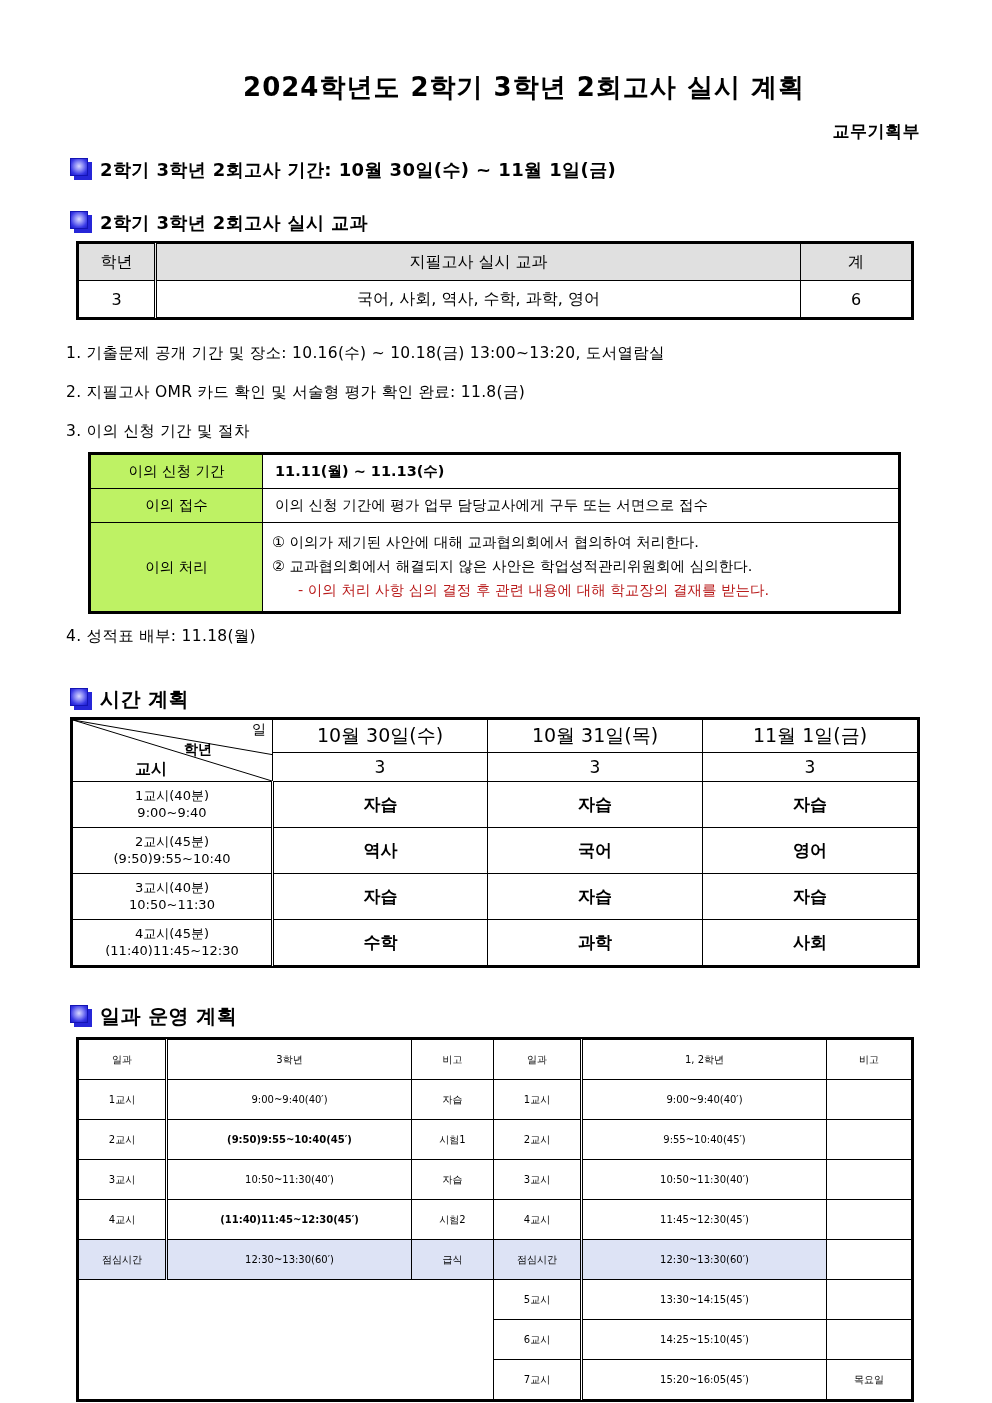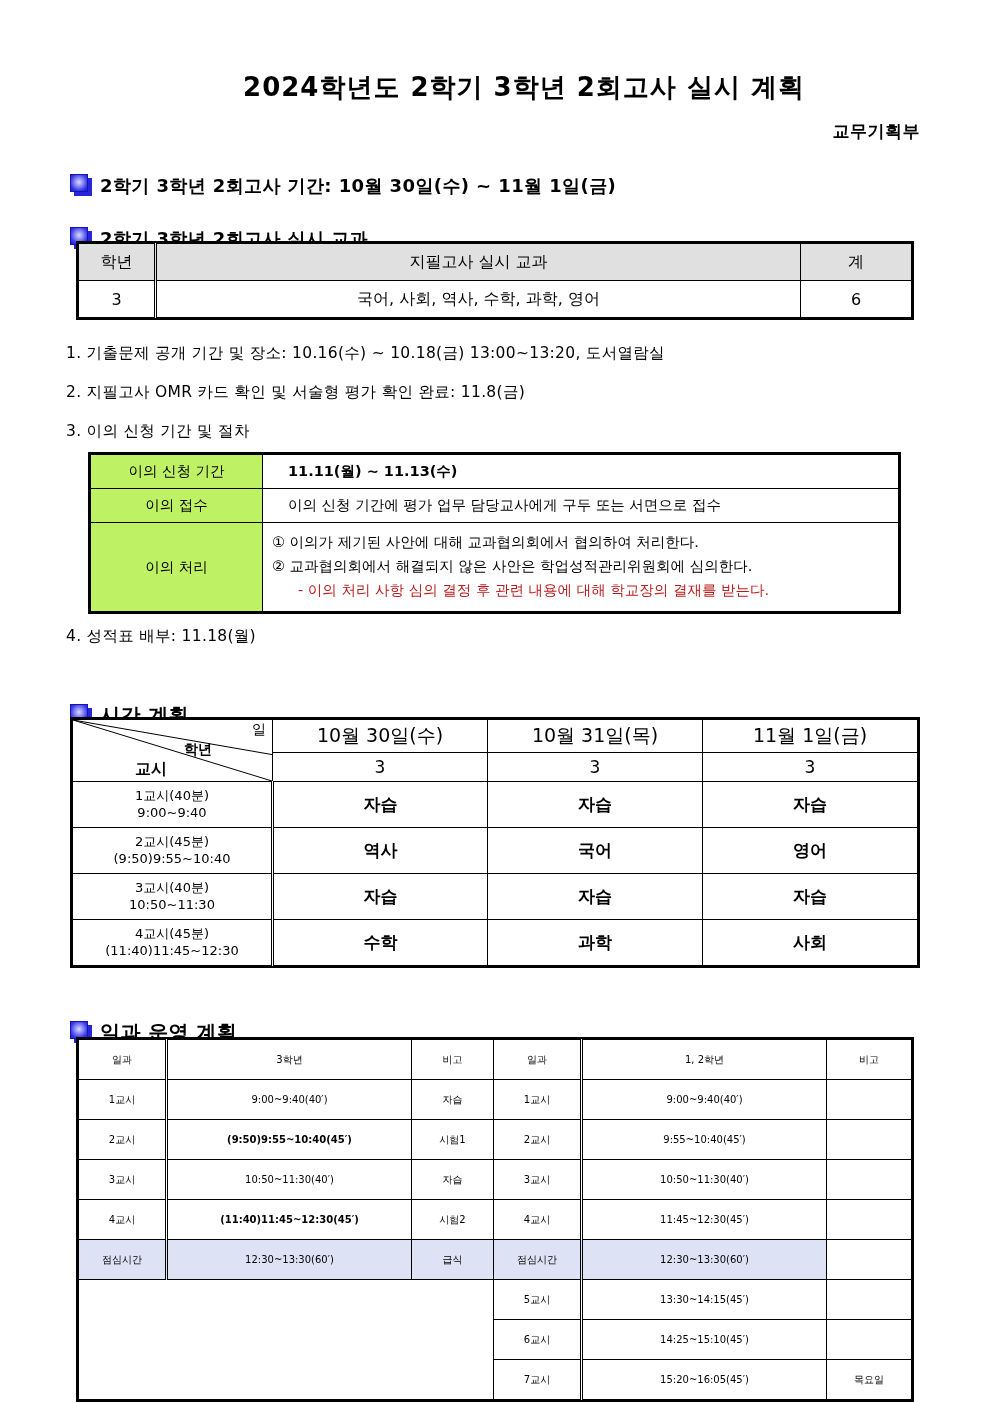--- a/index.html
+++ b/index.html
@@ -69,21 +69,20 @@
     box-sizing: border-box;
   }
 
   .heading {
     position: absolute;
     left: 70px;
     font-size: 18px;
     font-weight: bold;
     letter-spacing: 0.4px;
     white-space: nowrap;
-    margin-top: 16px;
   }
   .heading.big {
     font-size: 20px;
   }
 
   .numline {
     position: absolute;
     left: 66px;
     font-size: 15.5px;
     letter-spacing: 0.3px;
@@ -111,21 +110,21 @@
   
   #tbl-subject { left: 78px; top: 243px; width: 833px; }
   #tbl-subject td { font-size: 16px; height: 36px; }
   #tbl-subject tr.hdr td { background: #e0e0e0; }
   .dbl-left { border-left: 3px double #000 !important; }
 
   
   #tbl-objection { left: 90px; top: 454px; width: 808px; }
   #tbl-objection td { font-size: 14.5px; }
   #tbl-objection td.lbl { background: #bef264; width: 172px; height: 33px; }
-  #tbl-objection td.val { text-align: left; padding-left: 25px; }
+  #tbl-objection td.val { text-align: left; padding-left: 12px; }
   #tbl-objection td.val.b { font-weight: bold; }
   #tbl-objection td.proc { text-align: left; padding: 6px 0 6px 9px; line-height: 1.65; }
   .gray-line { color: #b91c1c; }
 
   
   #tbl-time { left: 72px; top: 719px; width: 845px; }
   #tbl-time td { font-size: 17px; }
   #tbl-time td.datehdr { font-size: 19px; height: 32px; }
   #tbl-time td.gradeno { font-size: 17px; height: 28px; }
   #tbl-time td.period { font-size: 13px; line-height: 1.25; padding: 3px 0; }

